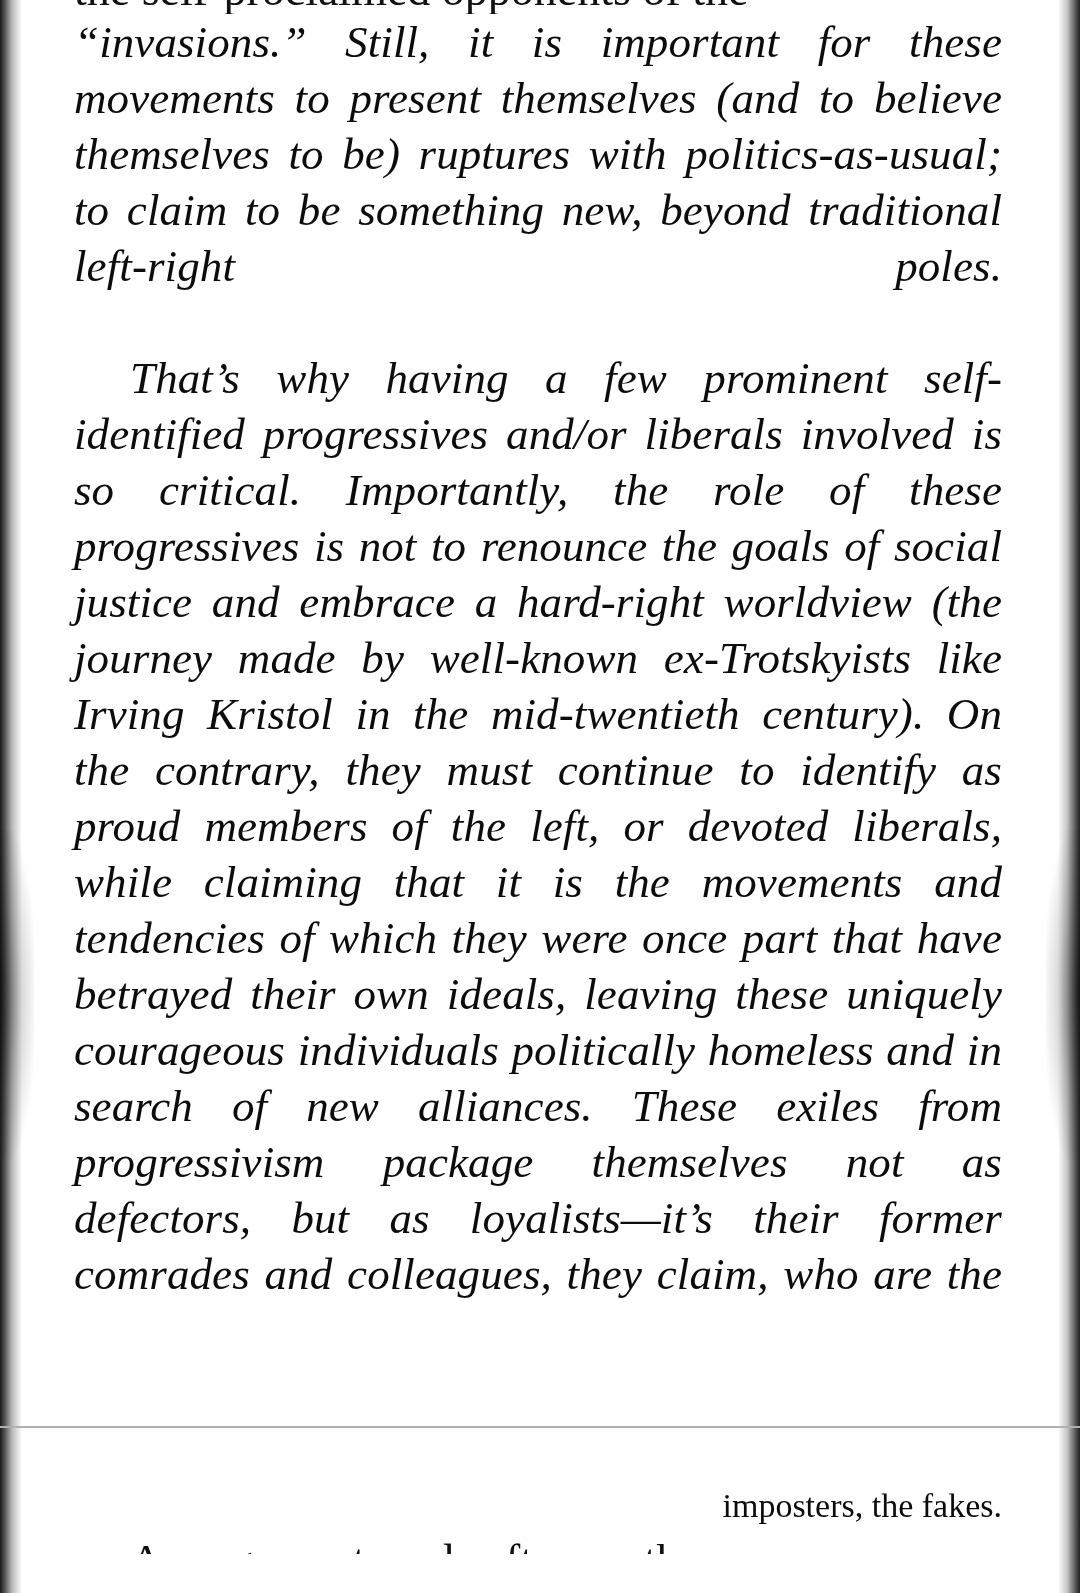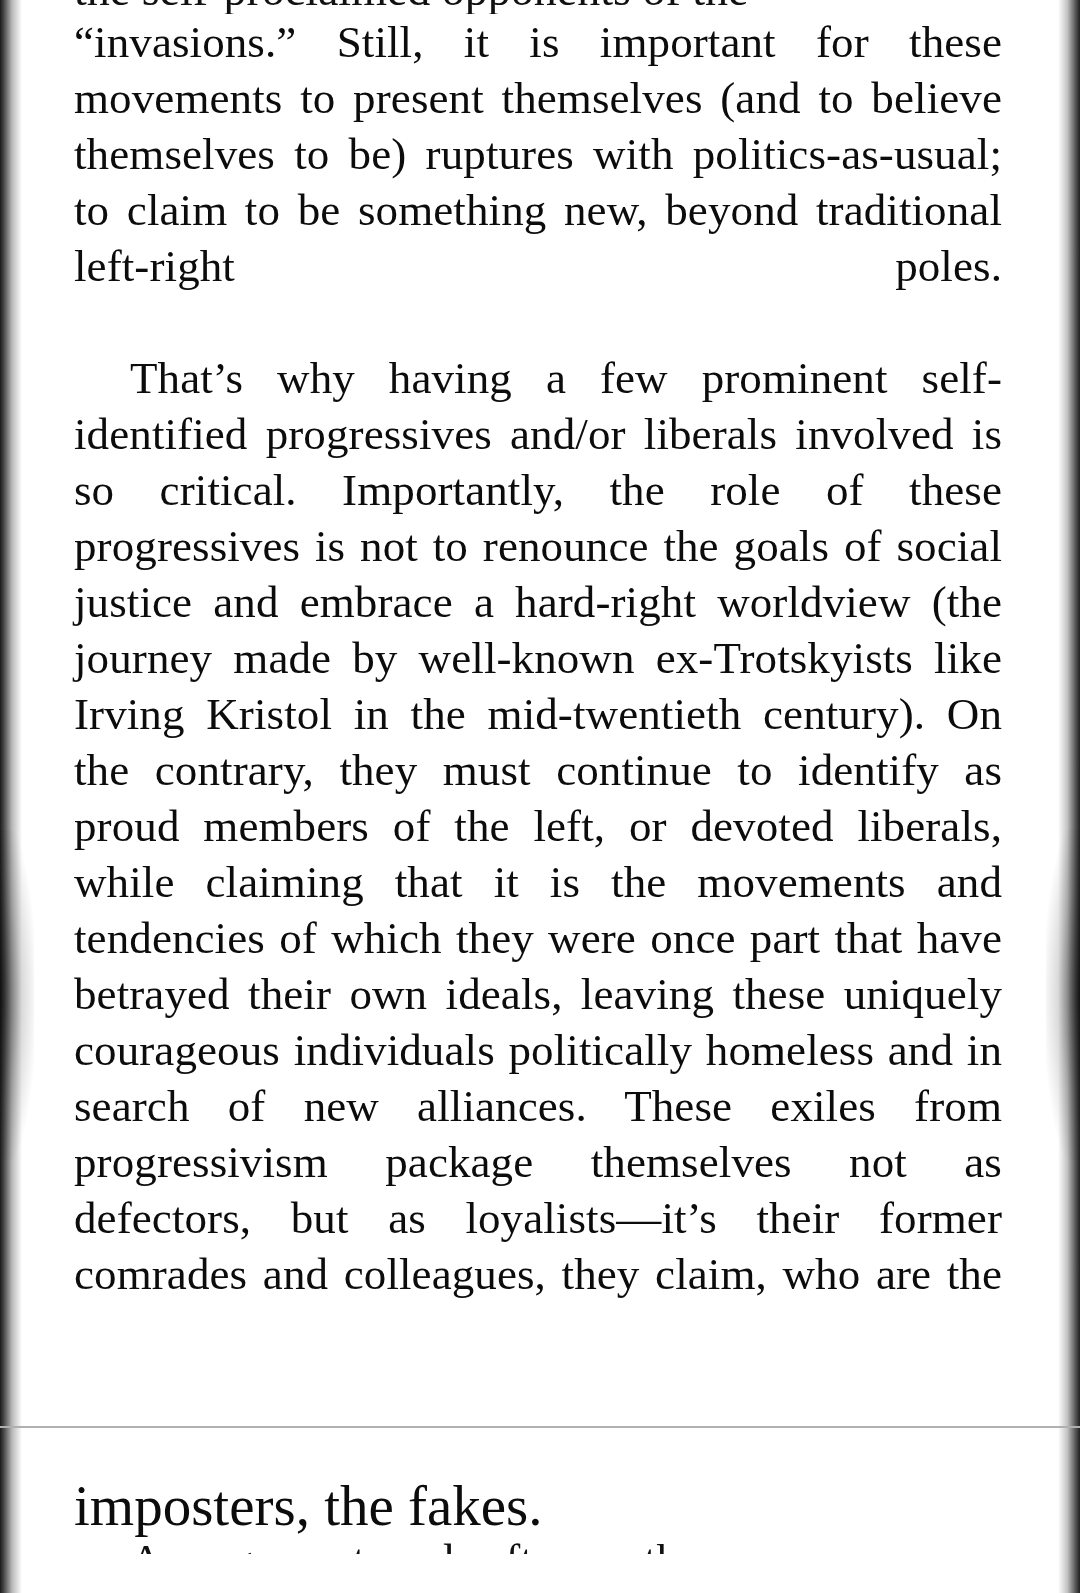--- a/index.html
+++ b/index.html
@@ -83,20 +83,21 @@
 
   p.body-text {
     margin: 0;
     font-size: 45px;
     line-height: 56px;
     color: #0c0c0c;
     text-align: justify;
     text-justify: inter-word;
     letter-spacing: 0.1px;
     word-spacing: 0.5px;
+    font-style: italic;
   }
   p.body-text.indent {
     text-indent: 56px;
   }
   p.body-text.last-justify::after {
     content: "";
     display: inline-block;
     width: 100%;
   }
 
@@ -108,24 +109,24 @@
     background: #b0b0b0;
   }
 
   .footer-block {
     position: absolute;
     left: 74px;
     right: 78px;
   }
   .footer-block p {
     margin: 0;
-    font-size: 57px;
+    font-size: 34px;
     line-height: 56px;
     color: #0c0c0c;
-    text-align: left;
+    text-align: right;
   }
   .cut-line {
     height: 20px;
     overflow: hidden;
     position: relative;
   }
   .cut-line .ghost-bottom {
     position: absolute;
     left: 56px;
     right: 0;

